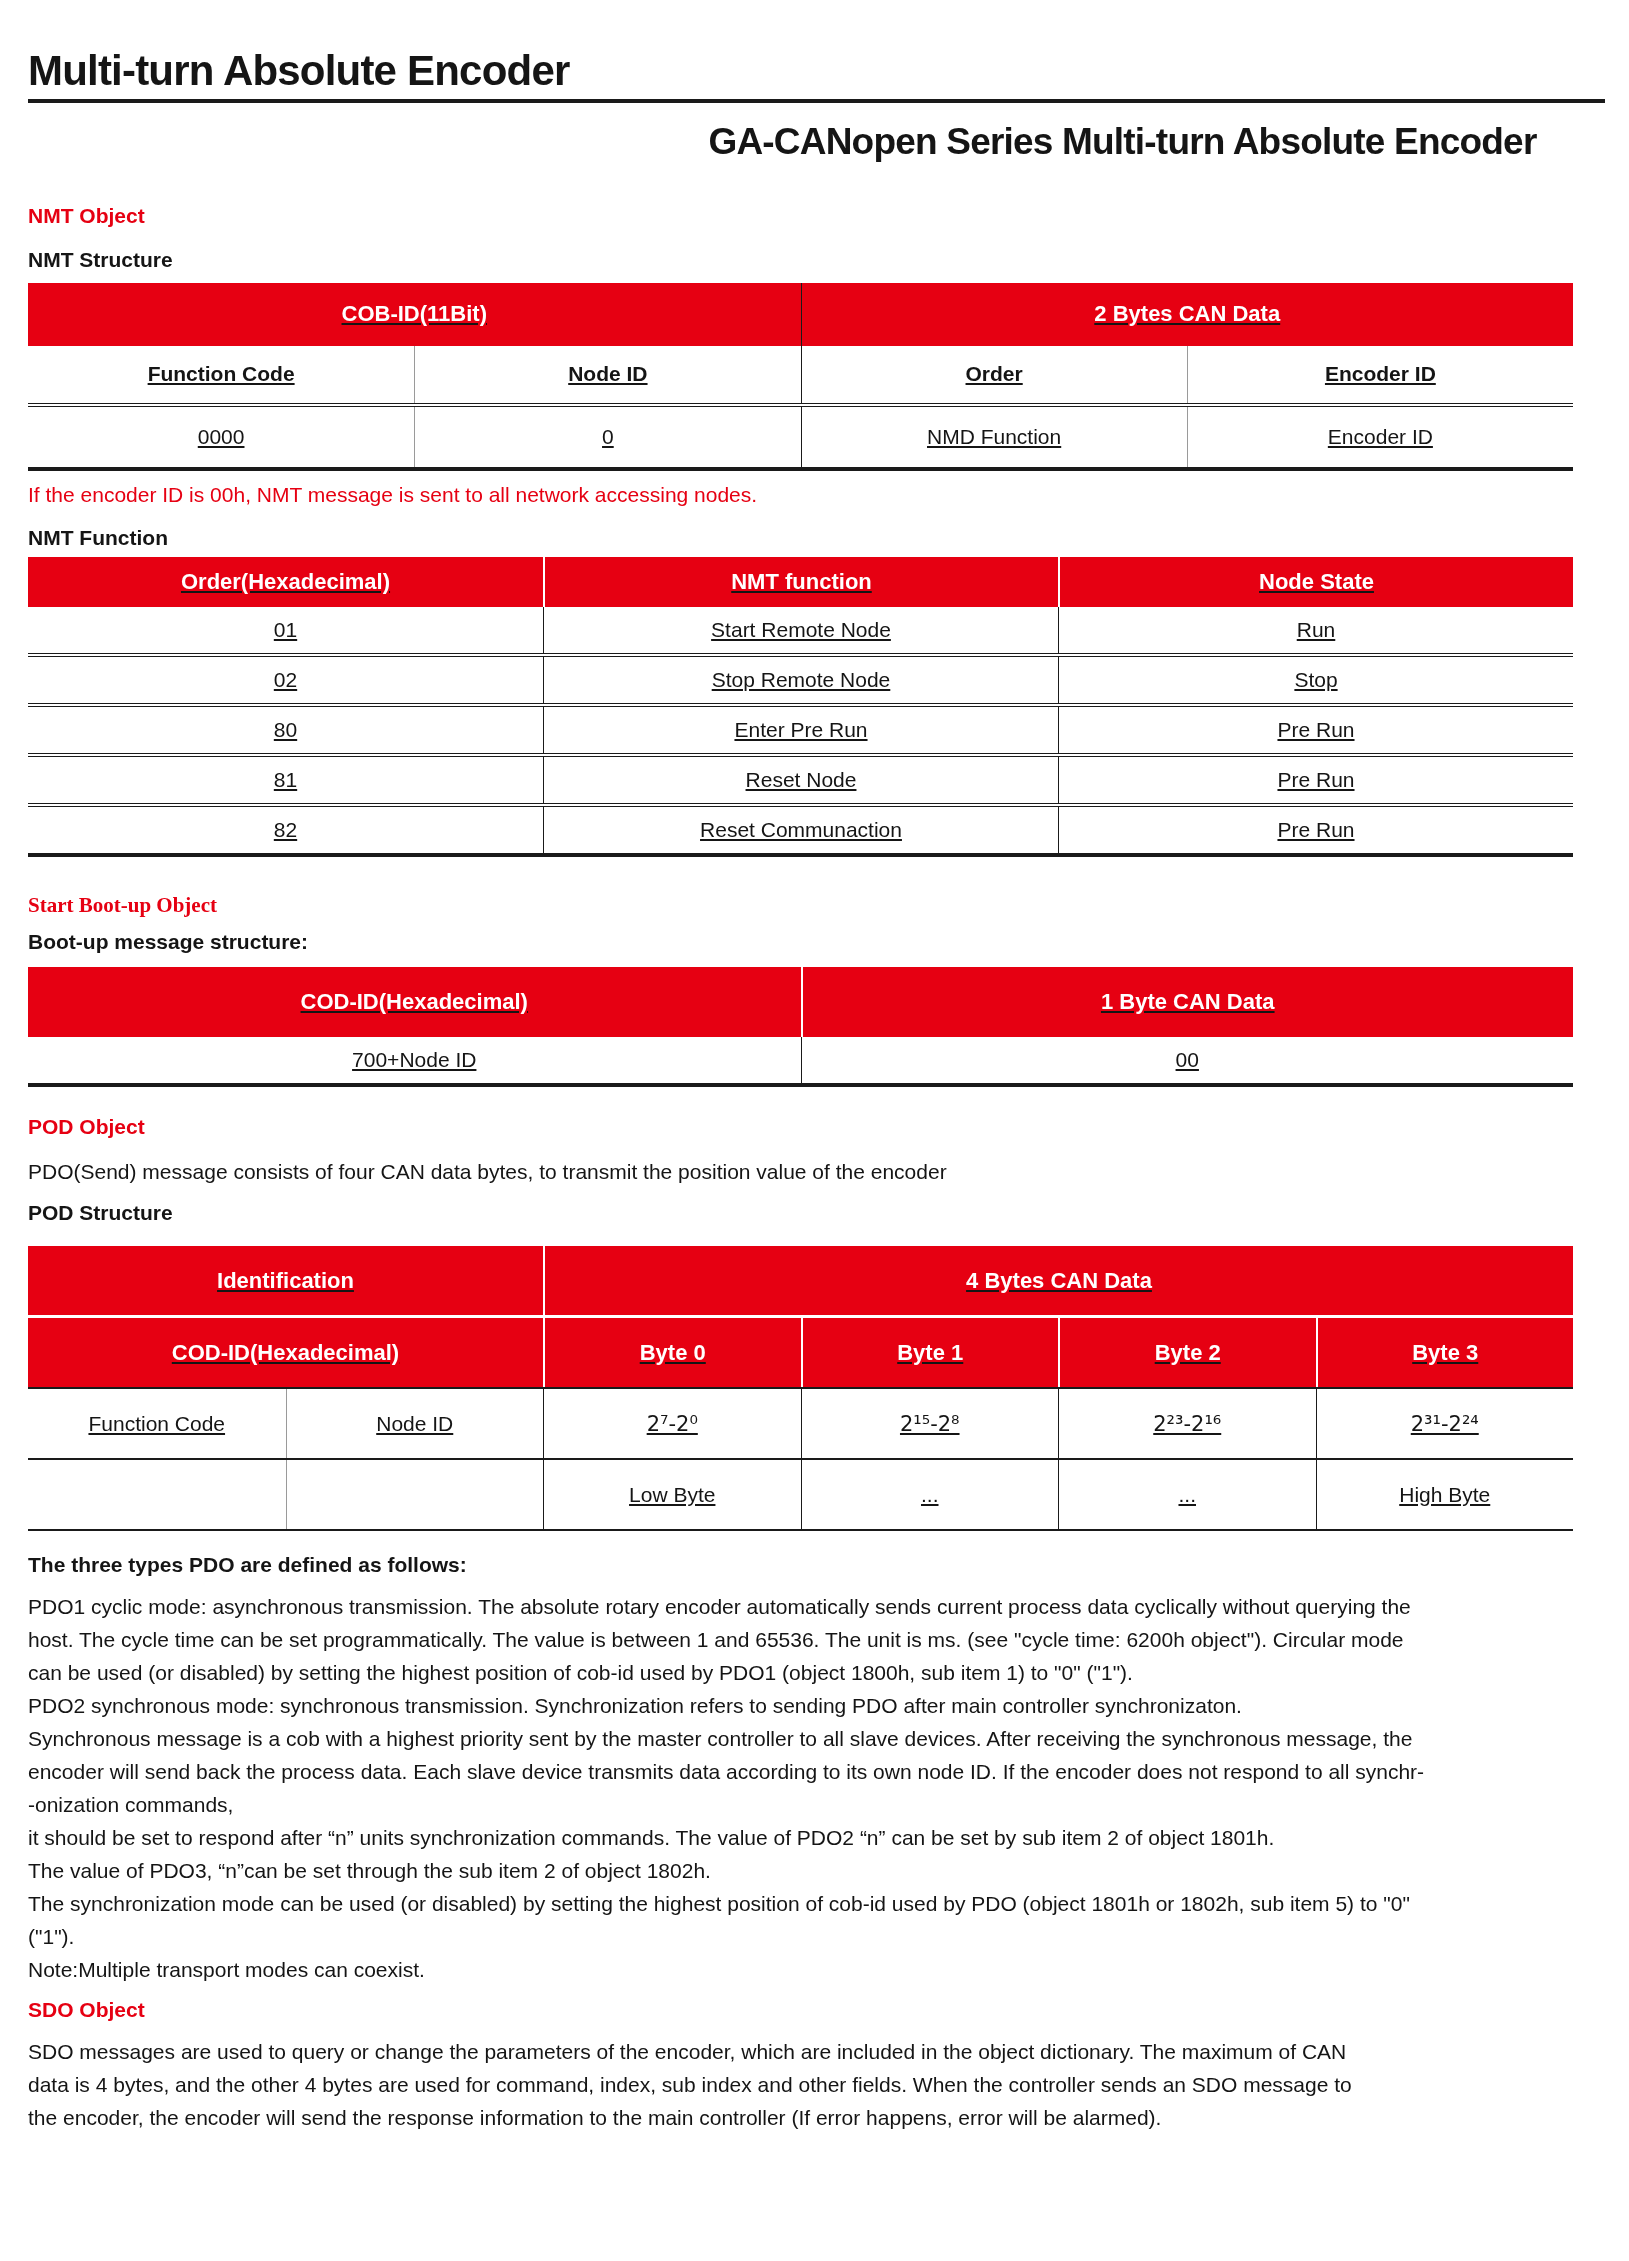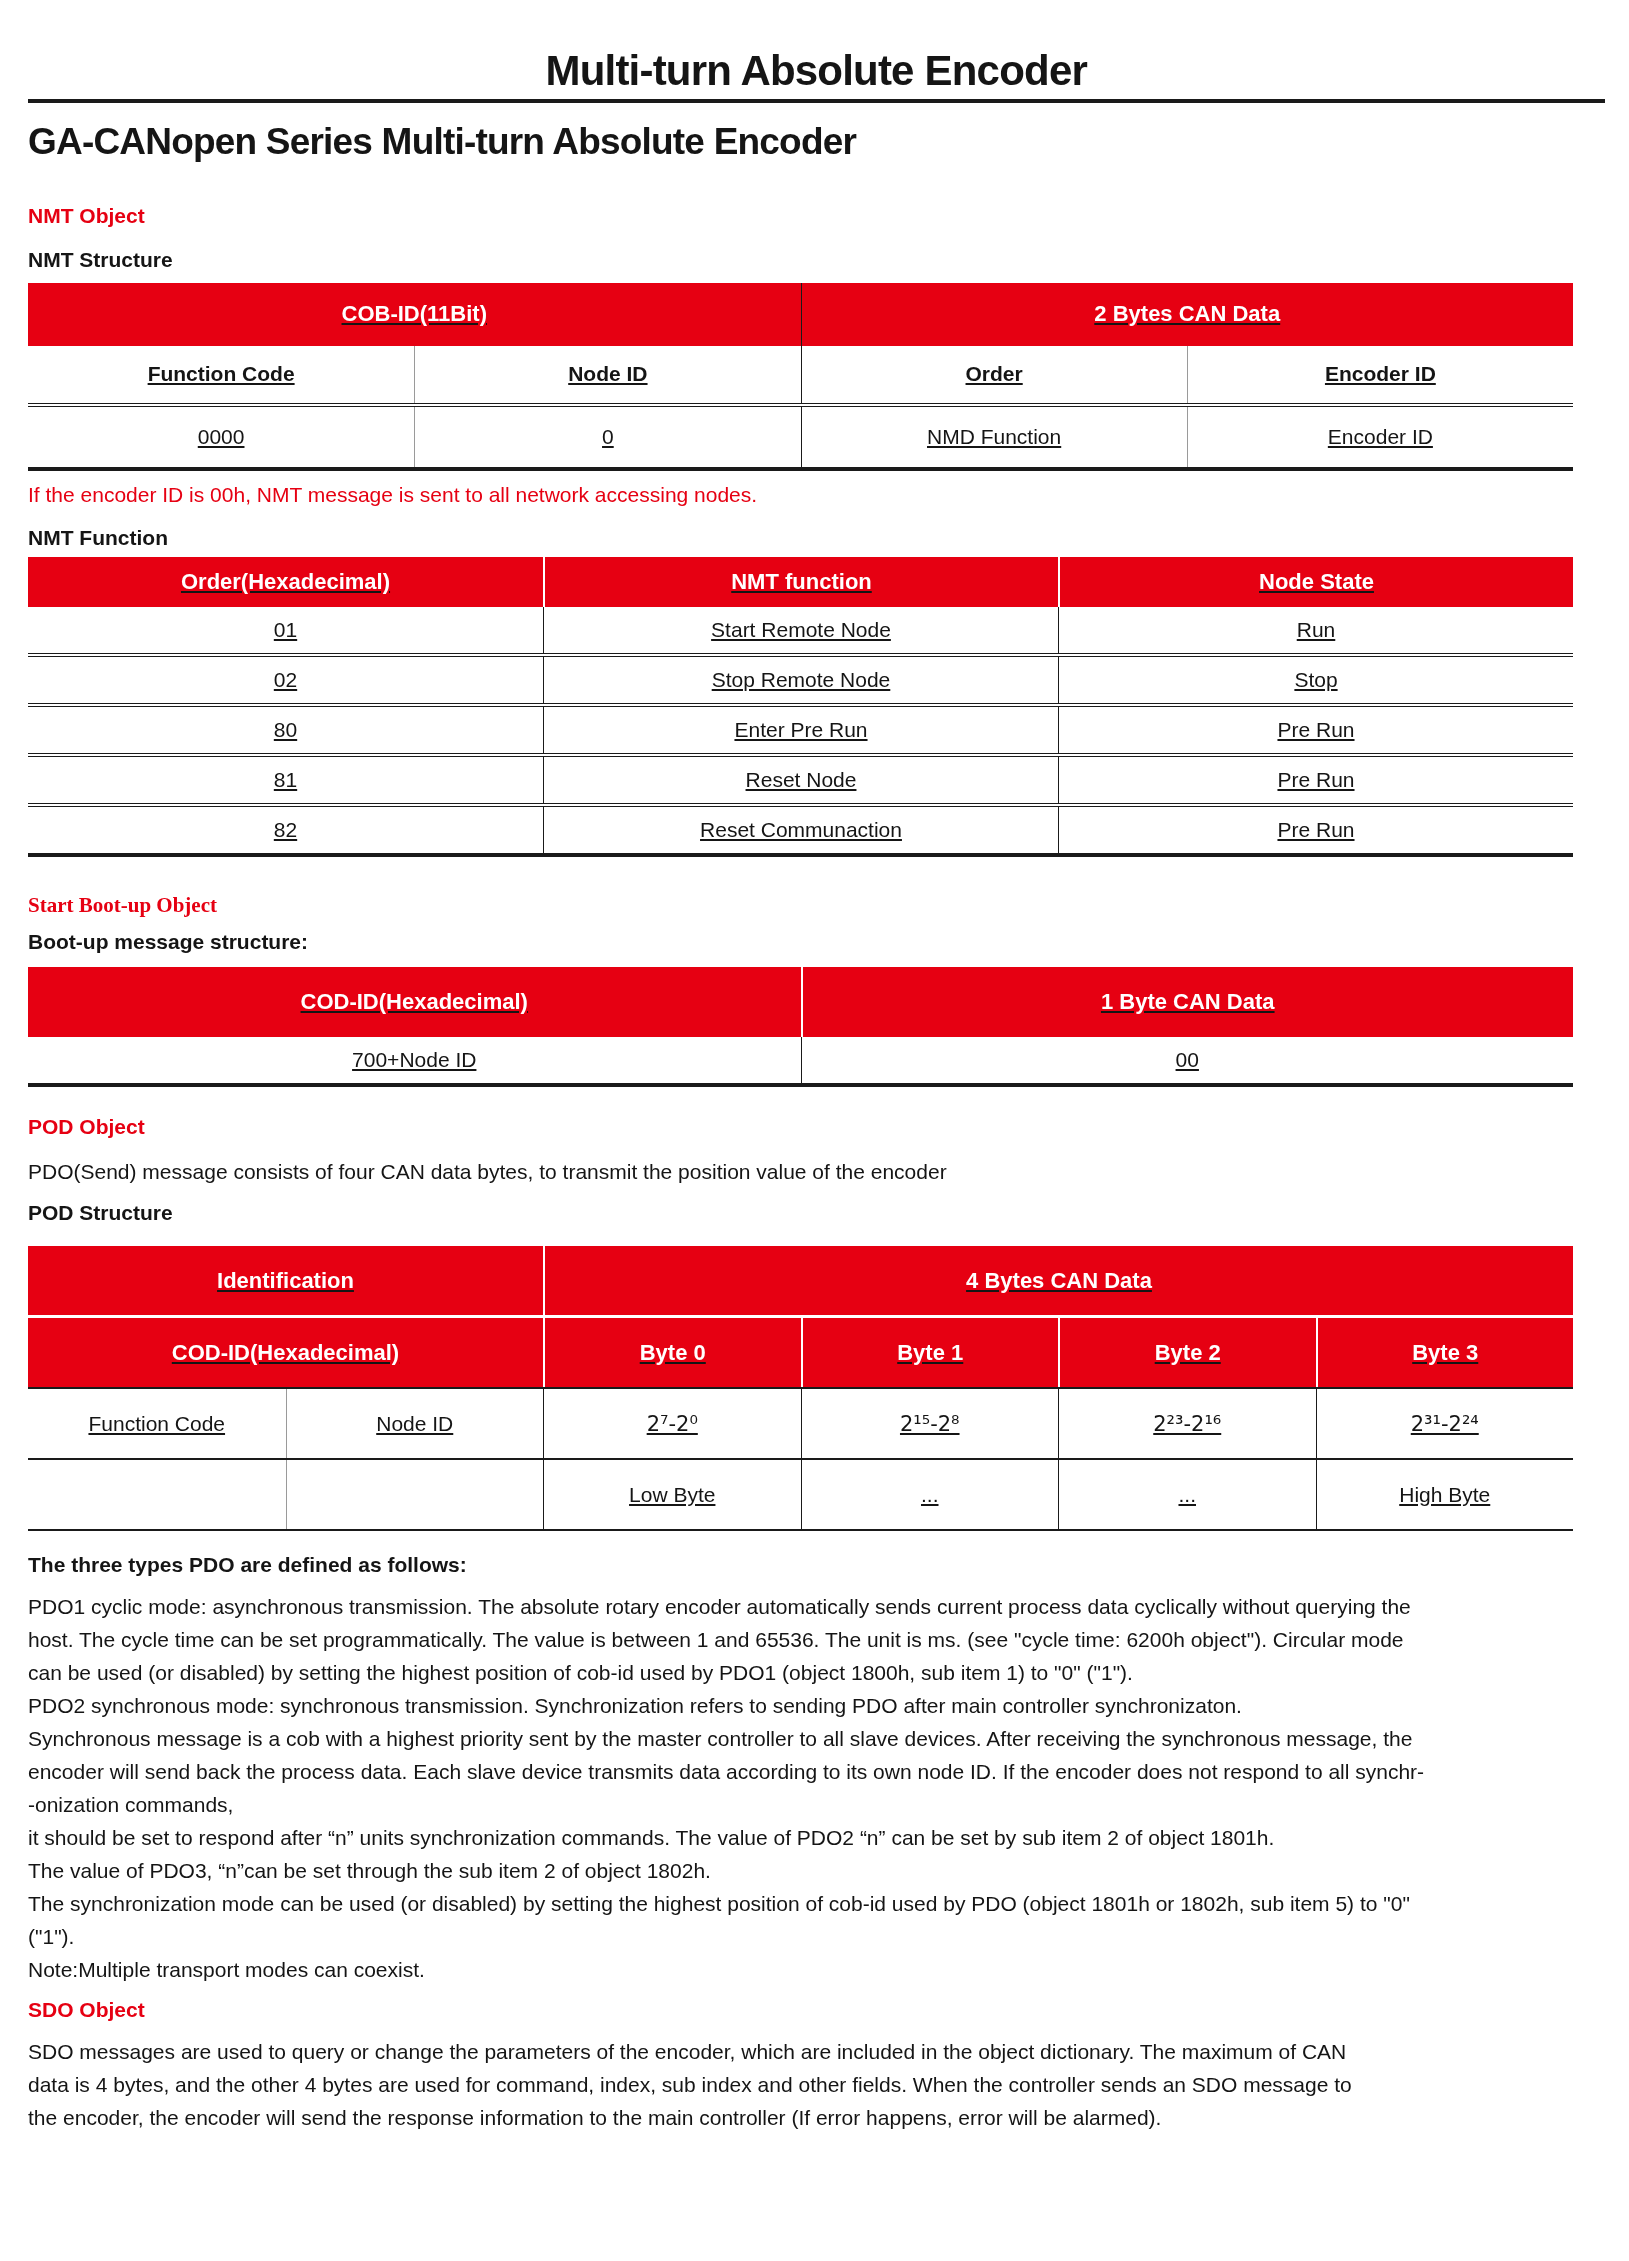--- a/index.html
+++ b/index.html
@@ -3,24 +3,24 @@
 <meta charset="utf-8">
 <style>
   html,body{margin:0;padding:0;}
   body{
     width:1630px;height:2261px;box-sizing:border-box;
     padding:48px 25.5px 0 28px;background:#ffffff;color:#151515;
     font-family:"Liberation Sans","DejaVu Sans",sans-serif;
     overflow:hidden;
   }
   
-  .doc-title{font-size:42px;font-weight:bold;letter-spacing:-0.8px;line-height:1.1;margin:0;text-align:center;}
+  .doc-title{font-size:42px;font-weight:bold;letter-spacing:-0.8px;line-height:1.1;margin:0;}
   .title-rule{height:3.4px;background:#1a1a1a;margin-top:5.1px;}
   .doc-subtitle{font-size:37px;font-weight:bold;letter-spacing:-0.8px;margin-top:18.7px;
-    text-align:left;padding-right:68px;}
+    text-align:right;padding-right:68px;}
   .section-heading{font-size:21px;font-weight:bold;color:#e60012;line-height:1.05;}
   .sub-heading{font-size:21px;font-weight:bold;line-height:1.1;}
   .red-note{font-size:21px;color:#e60012;margin-top:12px;}
   .body-line{font-size:21px;line-height:33px;white-space:nowrap;}
   
   .tbl{width:1545px;}
   .row{display:grid;box-sizing:border-box;align-items:stretch;text-decoration:underline;}
   .t1 .row{grid-template-columns:repeat(4,1fr);}
   .t2 .row{grid-template-columns:repeat(3,1fr);}
   .t3 .row{grid-template-columns:repeat(2,1fr);}

